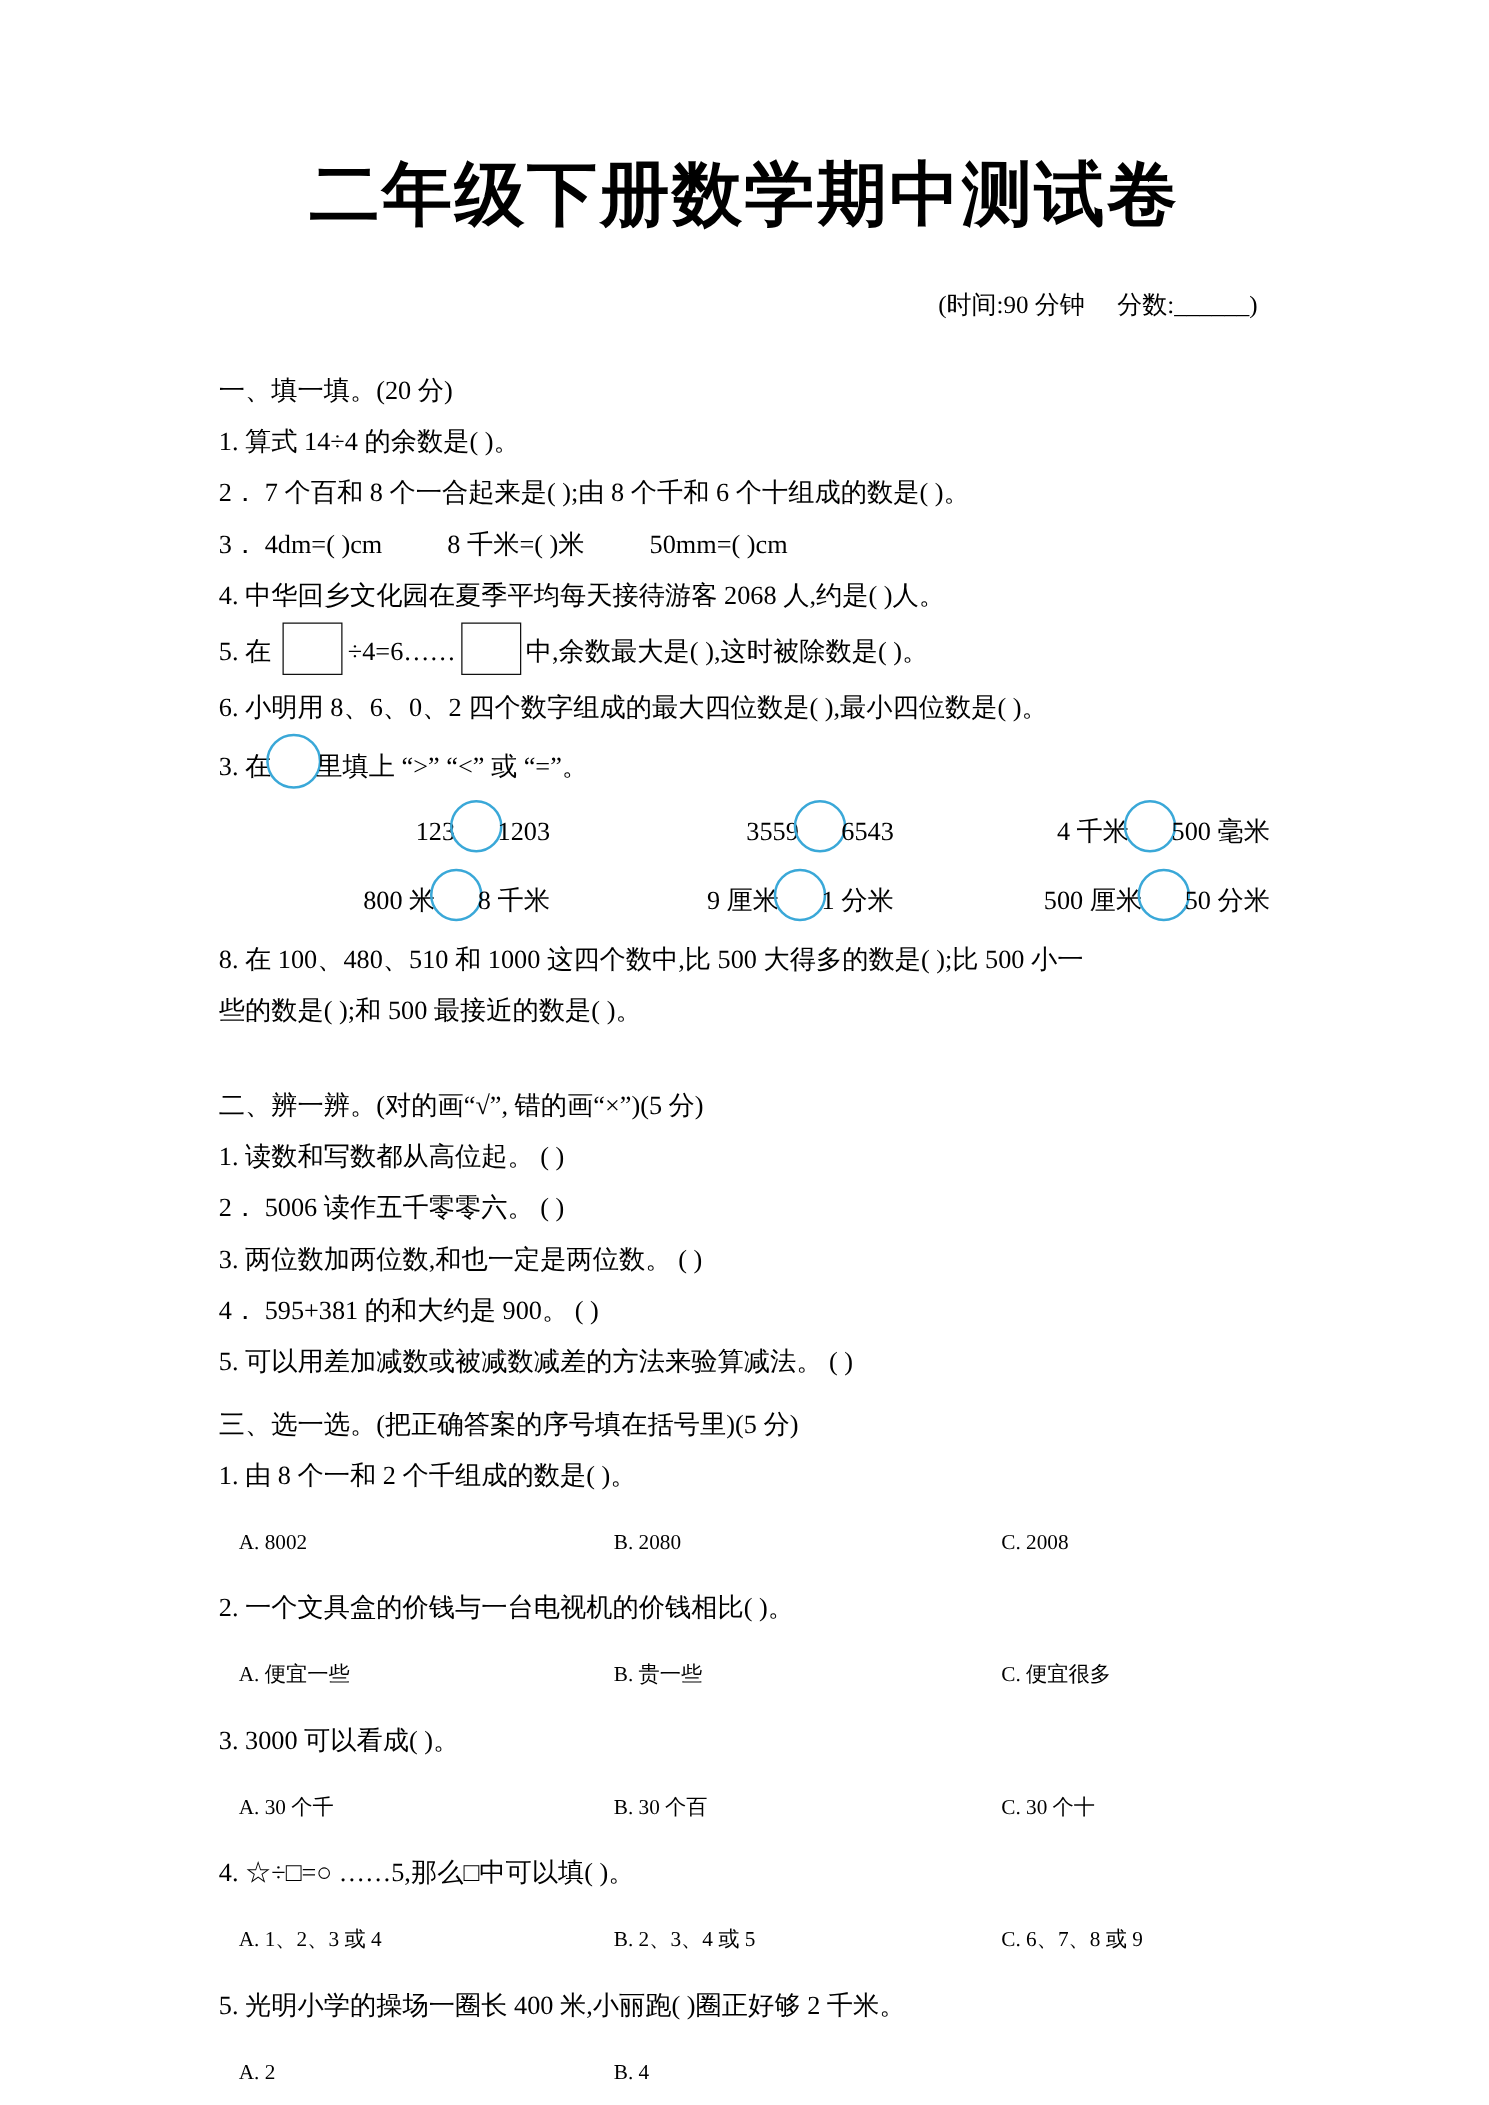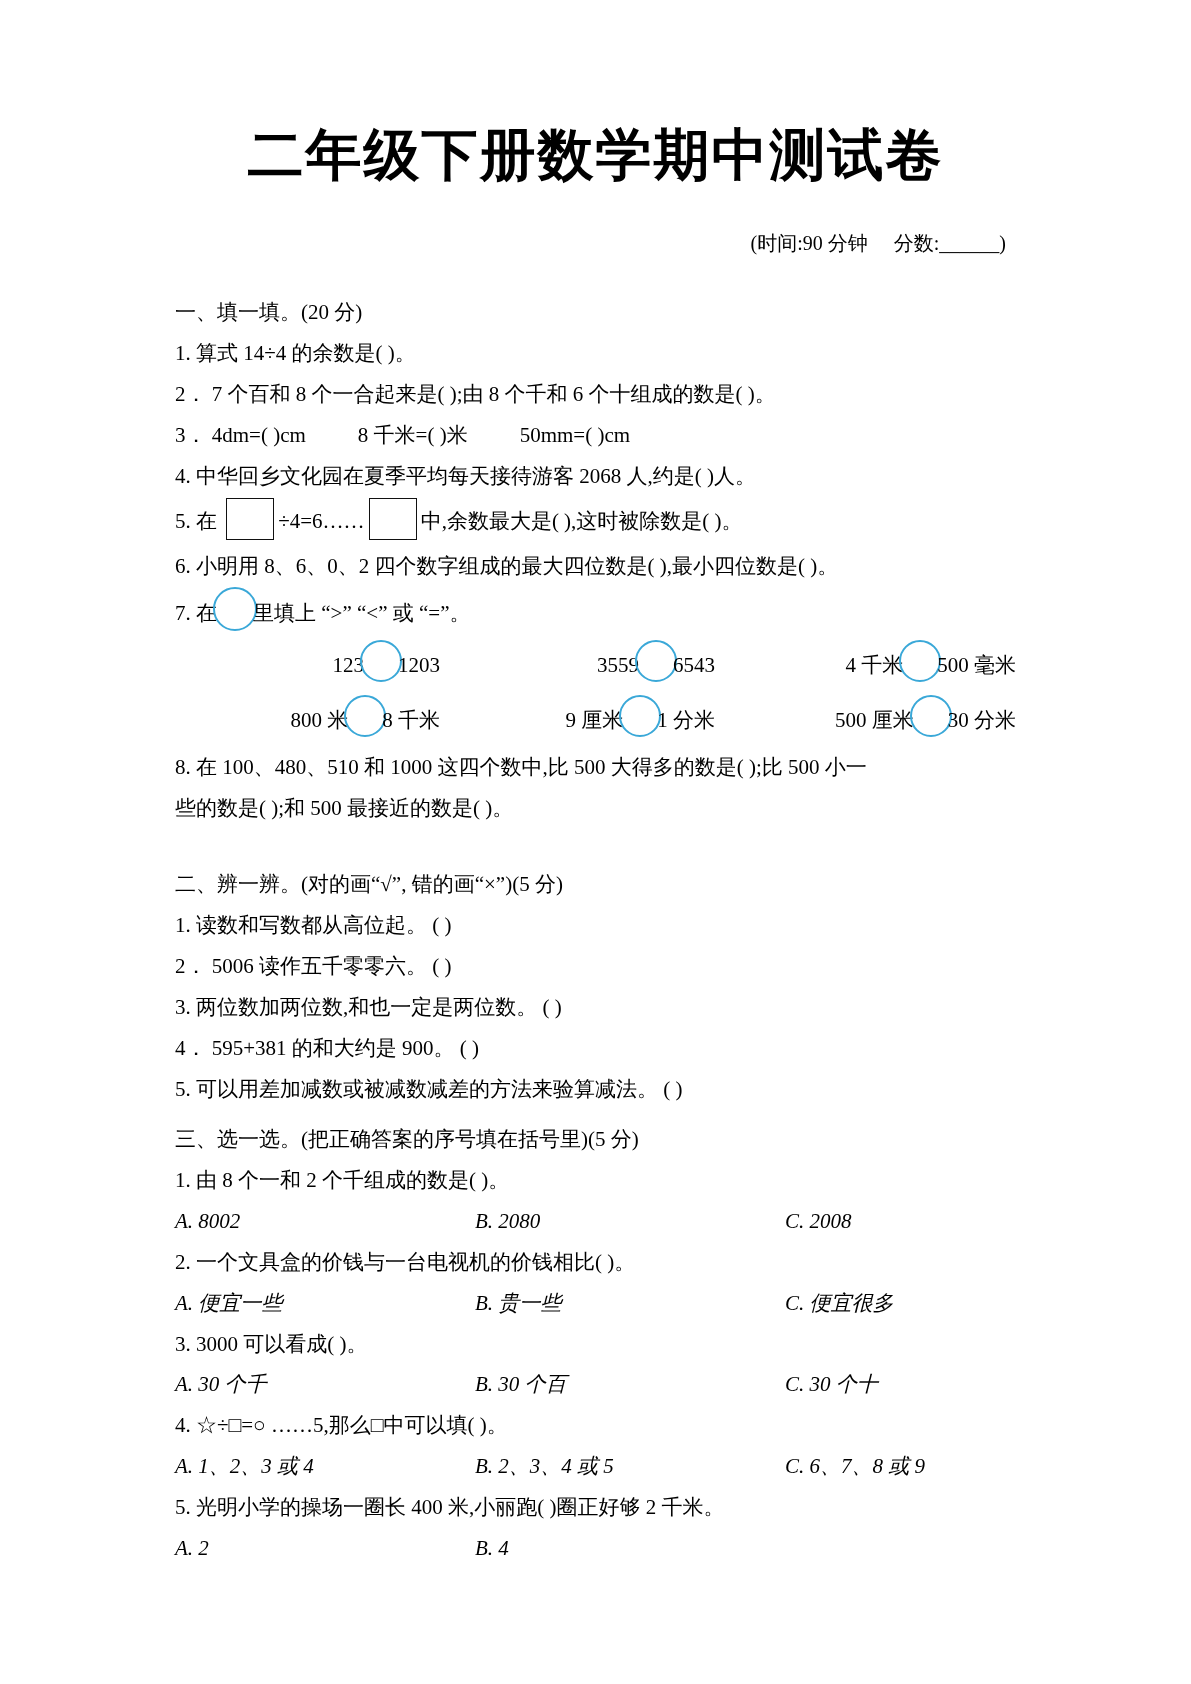--- a/index.html
+++ b/index.html
@@ -77,25 +77,24 @@
     border-radius: 50%;
     vertical-align: -11px;
     margin: 0 -4px;
   }
   .circ.small {
     width: 38px;
     height: 38px;
     vertical-align: -10px;
   }
   .opt-row {
-    font-size: 21px;
+    font-size: 17px;
     line-height: 1.95;
-    margin: 0;
+    margin: 16px;
     display: flex;
-    font-style: italic;
   }
   .opt-row .opt {
     display: inline-block;
   }
   .opt-a { width: 300px; }
   .opt-b { width: 310px; }
   .opt-c { flex: 1; }
   .compare-row {
     font-size: 21px;
     line-height: 2.6;
@@ -135,21 +134,21 @@
   <p class="line">4. 中华回乡文化园在夏季平均每天接待游客 2068 人,约是(          )人。</p>
 
   <p class="line tall">
     <span>5. 在</span>
     <span class="boxblank"></span><span>÷4=6……</span><span class="boxblank"></span><span>中,余数最大是(          ),这时被除数是(          )。</span>
   </p>
 
   <p class="line">6. 小明用 8、6、0、2 四个数字组成的最大四位数是(          ),最小四位数是(          )。</p>
 
   <p class="line tall">
-    <span>7. 在</span><span class="circ"></span><span>里填上 “&gt;” “&lt;” 或 “=”。</span>
+    <span>3. 在</span><span class="circ"></span><span>里填上 “&gt;” “&lt;” 或 “=”。</span>
   </p>
 
   <div class="compare-row">
     <span class="cell cmp1">
       <span>123</span><span class="circ small"></span><span>1203</span>
     </span>
     <span class="cell cmp2">
       <span>3559</span><span class="circ small"></span><span>6543</span>
     </span>
     <span class="cell cmp3">
@@ -158,21 +157,21 @@
   </div>
 
   <div class="compare-row">
     <span class="cell cmp1">
       <span>800 米</span><span class="circ small"></span><span>8 千米</span>
     </span>
     <span class="cell cmp2">
       <span class="sp-s"></span><span>9 厘米</span><span class="circ small"></span><span>1 分米</span>
     </span>
     <span class="cell cmp3">
-      <span class="sp-m"></span><span>500 厘米</span><span class="circ small"></span><span>30 分米</span>
+      <span class="sp-m"></span><span>500 厘米</span><span class="circ small"></span><span>50 分米</span>
     </span>
   </div>
 
   <p class="line">8. 在 100、480、510 和 1000 这四个数中,比 500 大得多的数是(          );比 500 小一</p>
   <p class="line">些的数是(          );和 500 最接近的数是(          )。</p>
 
   <div class="section-head" style="">二、辨一辨。(对的画“√”, 错的画“×”)(5 分)</div>
 
   <p class="line">1. 读数和写数都从高位起。 (          )</p>
   <p class="line">2． 5006 读作五千零零六。 (          )</p>

